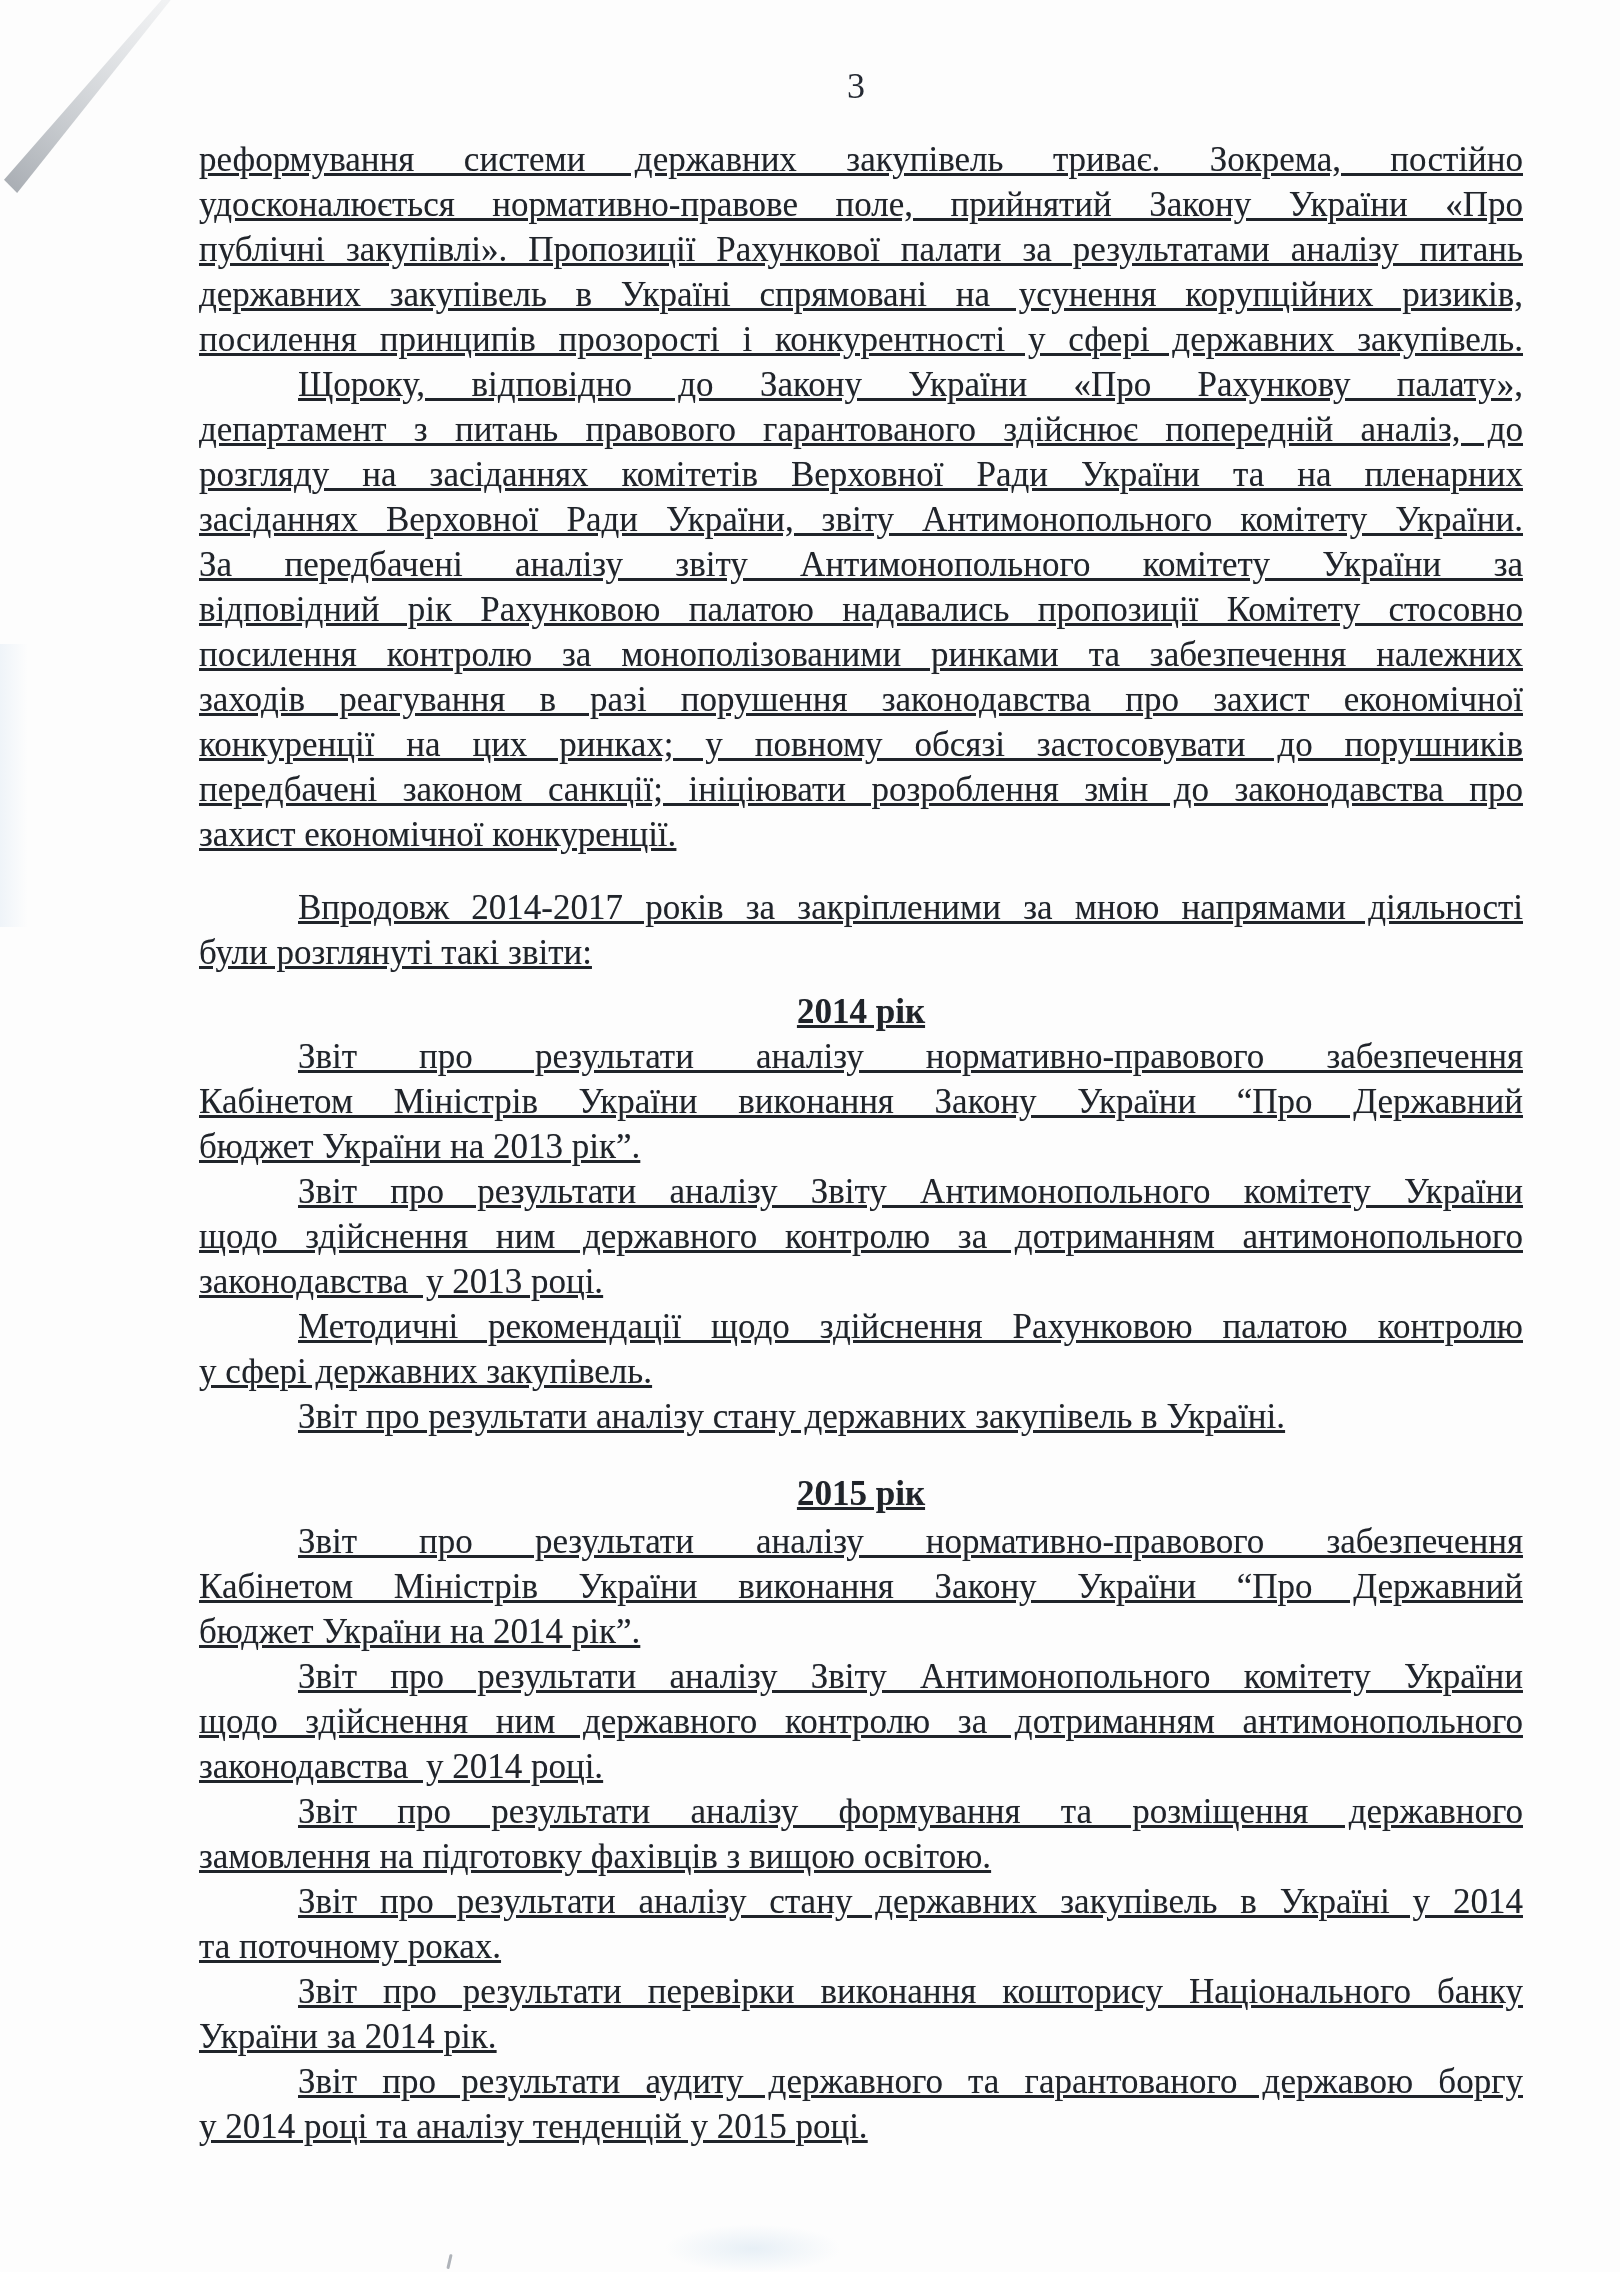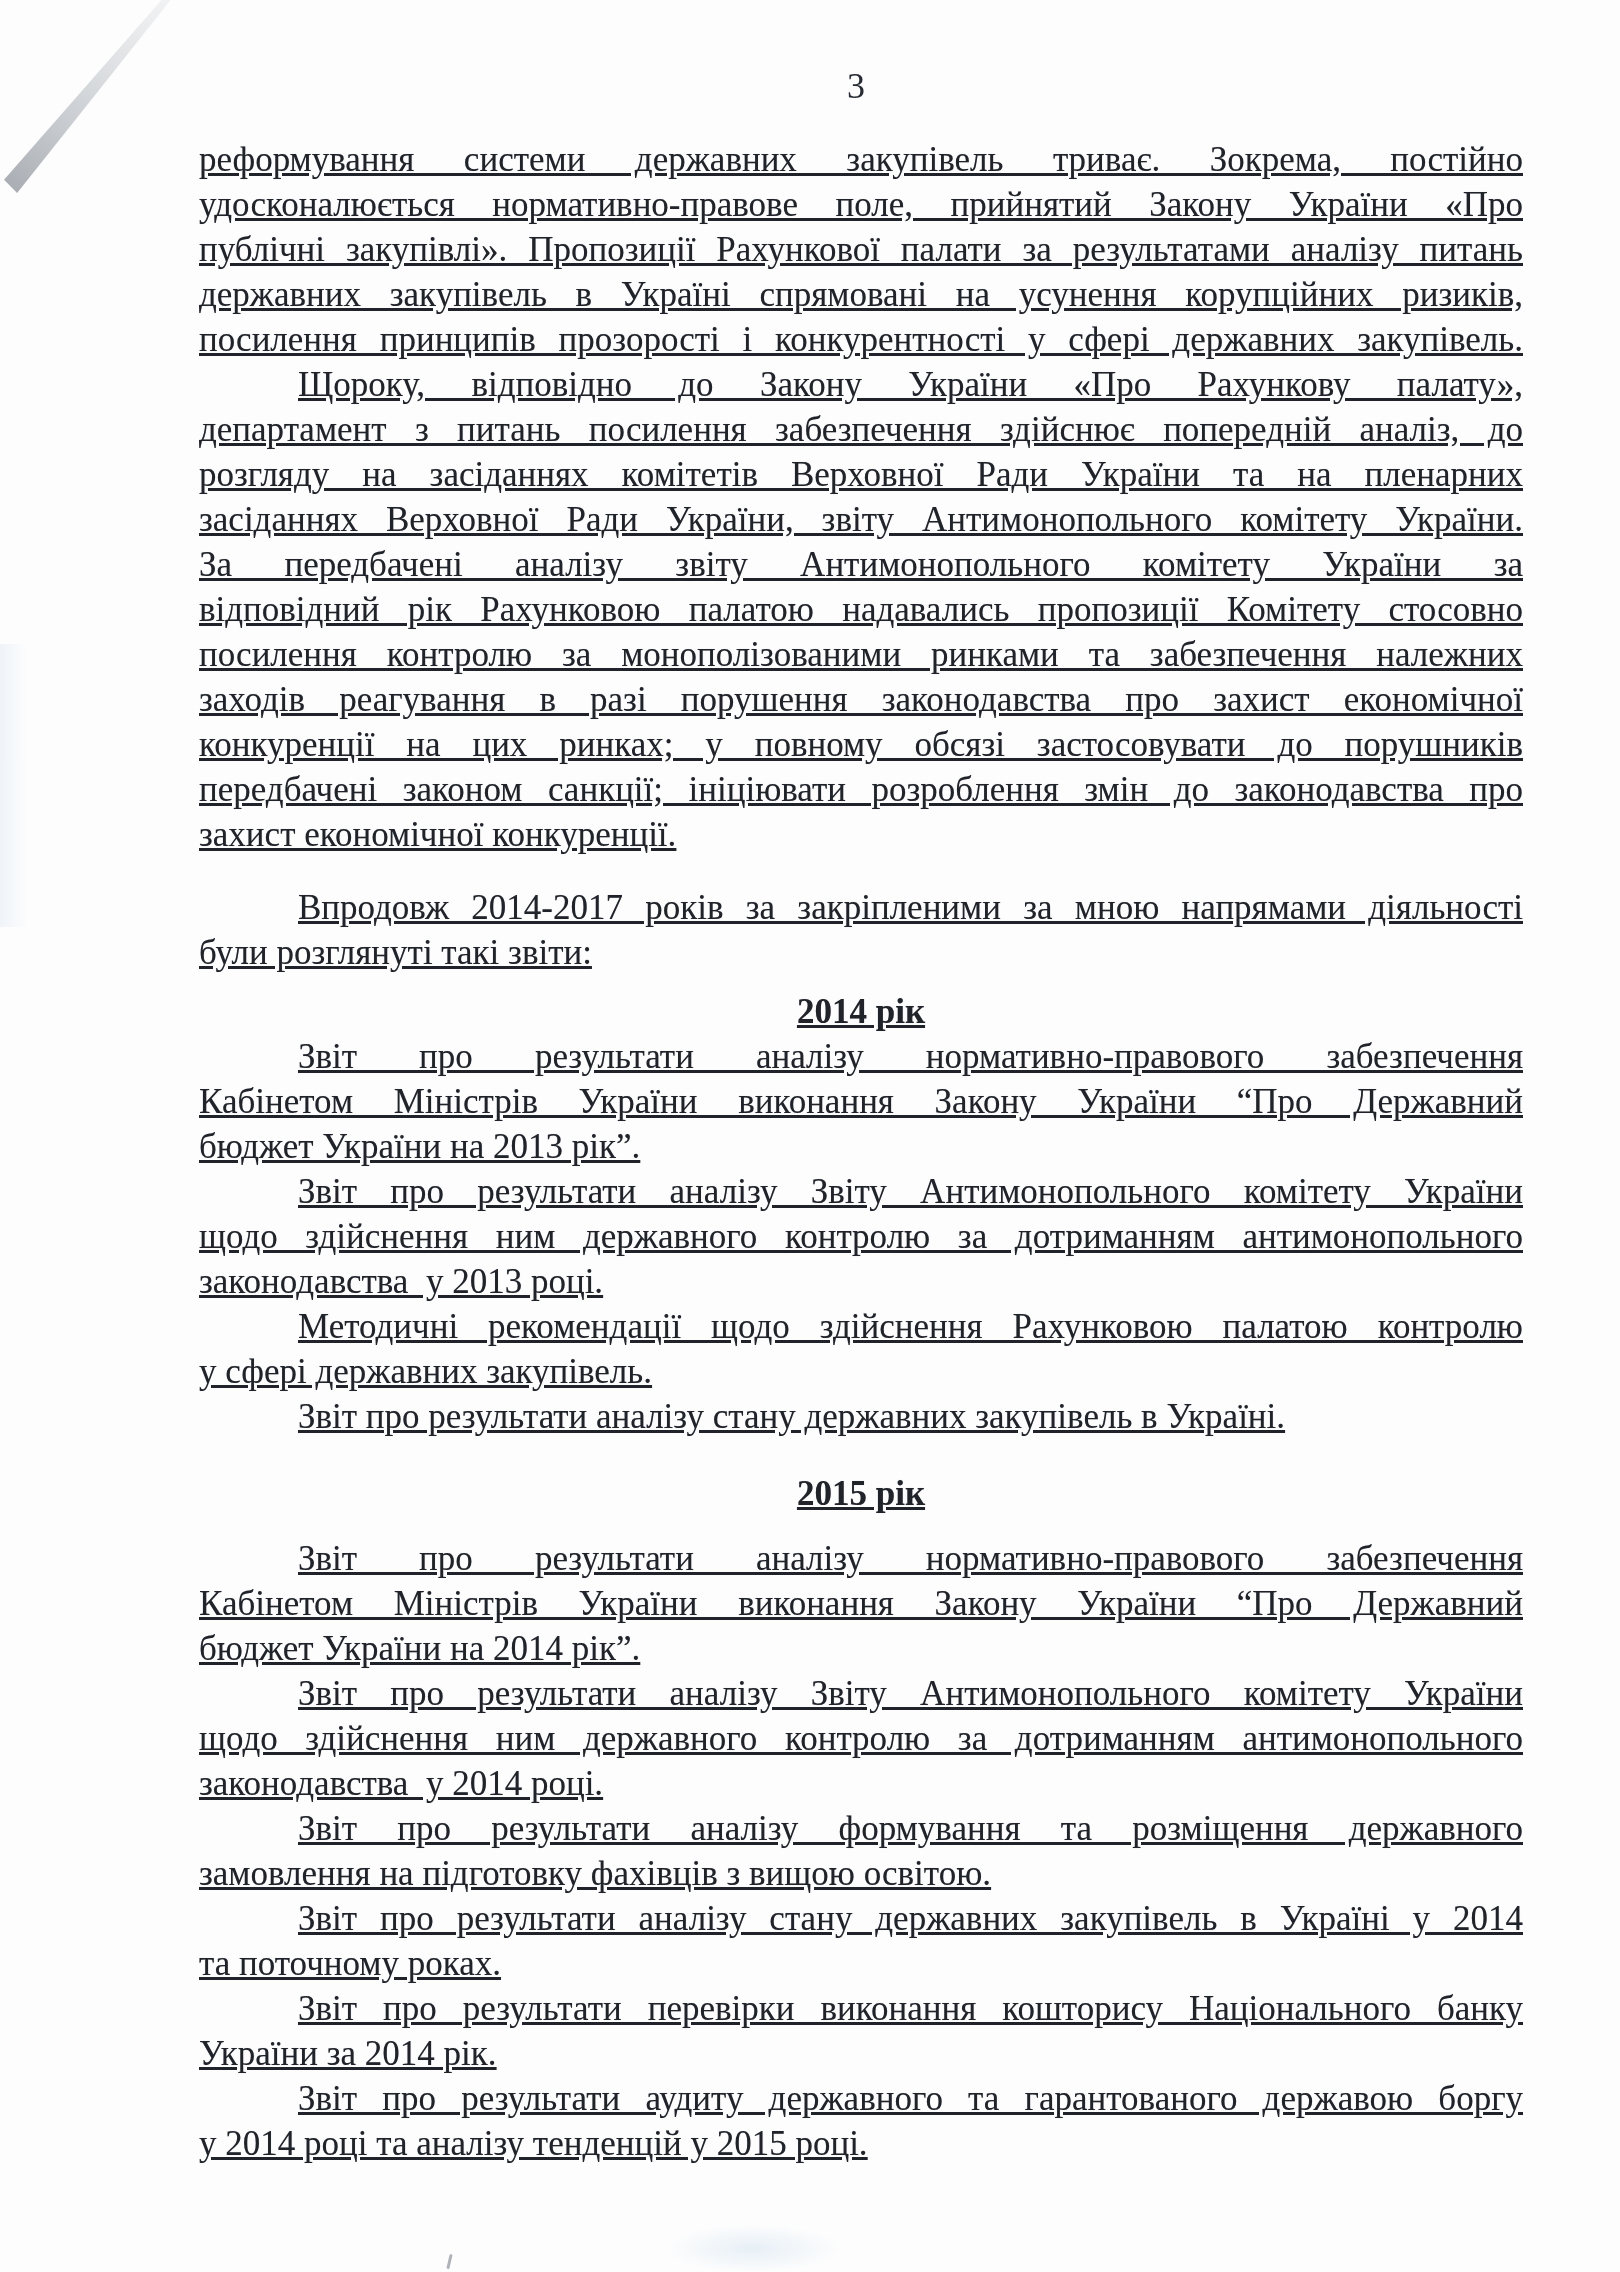--- a/index.html
+++ b/index.html
@@ -51,21 +51,21 @@
   .heading {
     font-weight: bold;
     text-align: center;
     height: 45px;
     overflow: hidden;
   }
 
   
   .b-intro   { margin-top: 28px; }
   .b-h2014   { margin-top: 14px; }
-  .b-h2015   { margin-top: 32px; margin-bottom: 20px; }
+  .b-h2015   { margin-top: 32px; margin-bottom: 3px; }
 
   
   .crease-svg { position: absolute; left: 0; top: 0; }
 
   .smudge-bottom {
     position: absolute;
     left: 664px; top: 2224px;
     width: 178px; height: 49px;
     background: radial-gradient(ellipse at center, rgba(213,228,240,0.55) 0%, rgba(255,255,255,0) 70%);
   }
@@ -110,21 +110,21 @@
   <div class="doc">
       <div class="block">
         <div class="line j">реформування системи державних закупівель триває. Зокрема, постійно</div>
         <div class="line j">удосконалюється нормативно-правове поле, прийнятий Закону України «Про</div>
         <div class="line j">публічні закупівлі». Пропозиції Рахункової палати за результатами аналізу питань</div>
         <div class="line j">державних закупівель в Україні спрямовані на усунення корупційних ризиків,</div>
         <div class="line j">посилення принципів прозорості і конкурентності у сфері державних закупівель.</div>
       </div>
       <div class="block indent">
         <div class="line j">Щороку, відповідно до Закону України «Про Рахункову палату»,</div>
-        <div class="line j">департамент з питань посилення забезпечення здійснює попередній аналіз, до</div>
+        <div class="line j">департамент з питань правового гарантованого здійснює попередній аналіз, до</div>
         <div class="line j">розгляду на засіданнях комітетів Верховної Ради України та на пленарних</div>
         <div class="line j">засіданнях Верховної Ради України, звіту Антимонопольного комітету України.</div>
         <div class="line j">За передбачені аналізу звіту Антимонопольного комітету України за</div>
         <div class="line j">відповідний рік Рахунковою палатою надавались пропозиції Комітету стосовно</div>
         <div class="line j">посилення контролю за монополізованими ринками та забезпечення належних</div>
         <div class="line j">заходів реагування в разі порушення законодавства про захист економічної</div>
         <div class="line j">конкуренції на цих ринках; у повному обсязі застосовувати до порушників</div>
         <div class="line j">передбачені законом санкції; ініціювати розроблення змін до законодавства про</div>
         <div class="line">захист економічної конкуренції.</div>
       </div>

